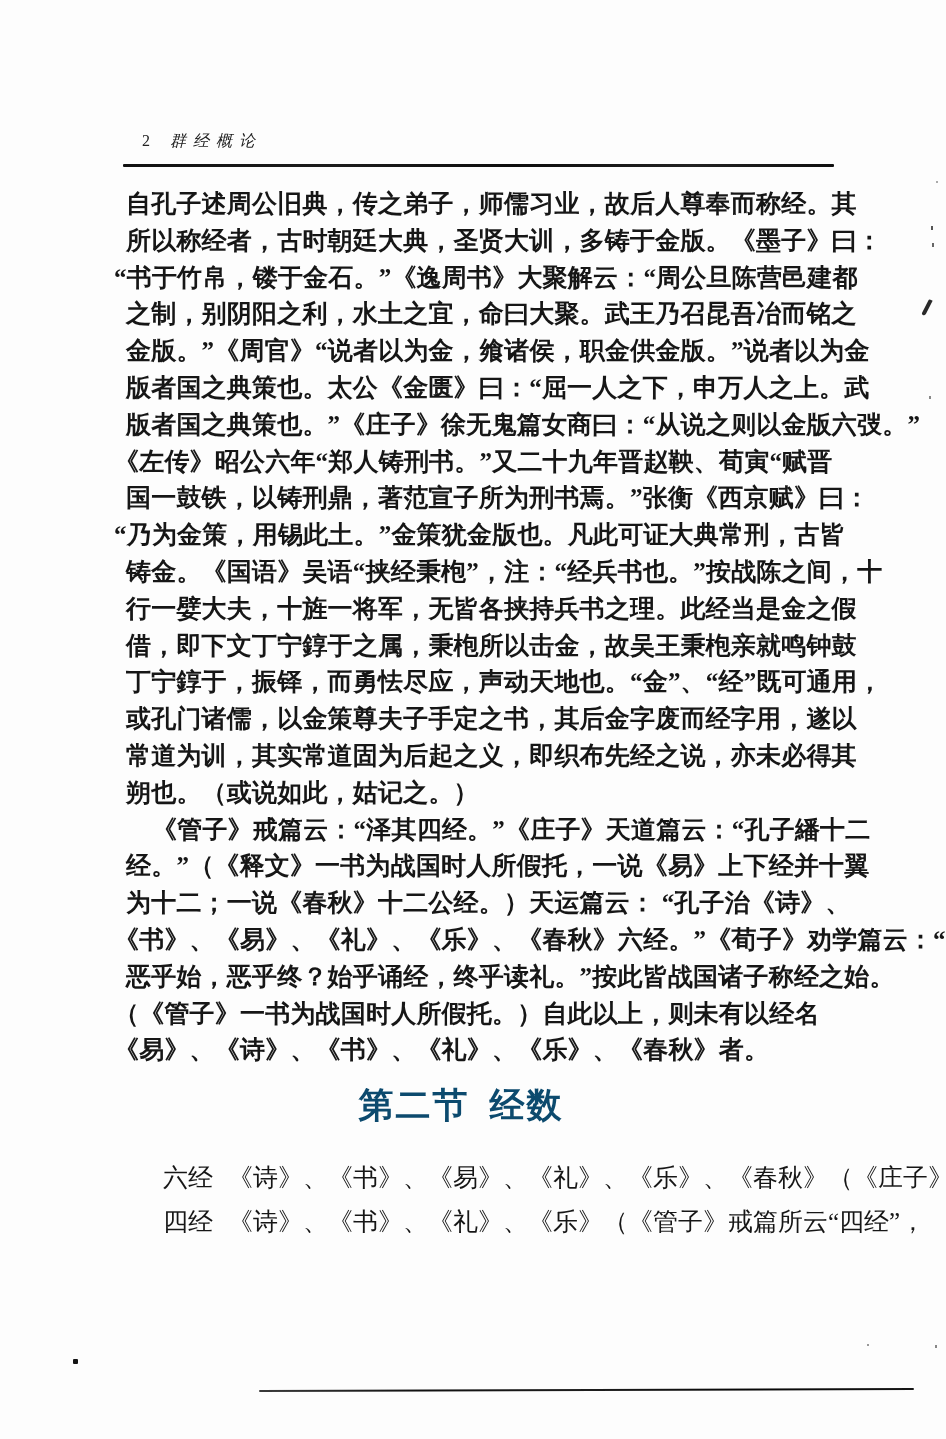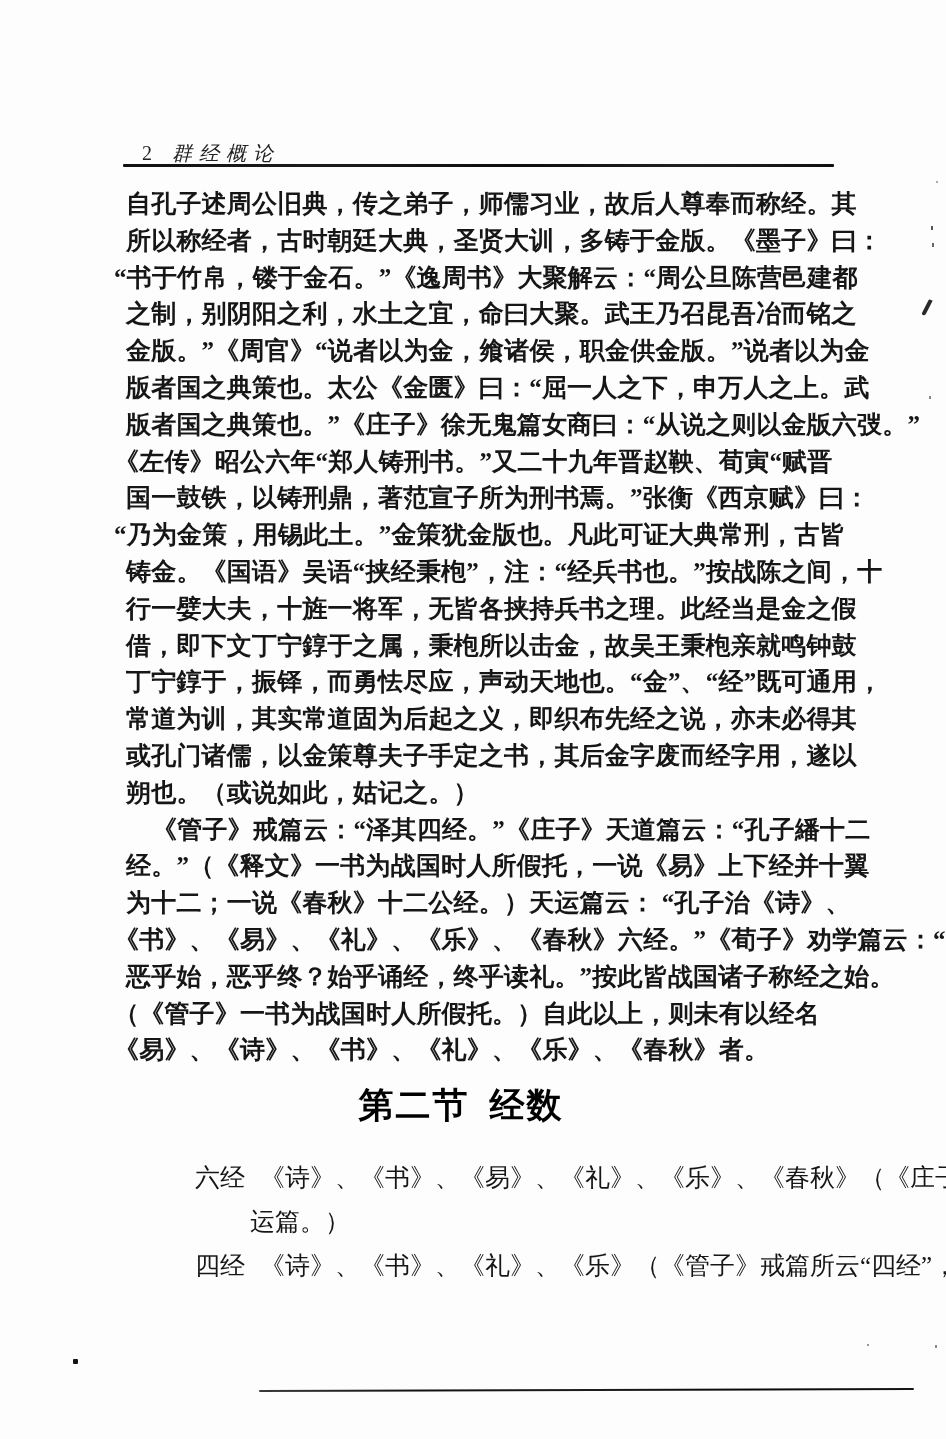--- a/index.html
+++ b/index.html
@@ -13,22 +13,22 @@
     width:946px;
     height:1439px;
     margin:0 auto;
     background:#fdfdfd;
     color:#1b1b1b;
     overflow:hidden;
   }
   
   .running-header{
     position:absolute;
-    left:142px; top:140px;
-    font-size:20px;
+    left:142px; top:131px;
+    font-size:16px;
     font-style:italic;
     font-weight:500;
     color:#222;
     white-space:nowrap;
   }
   .running-header .pagenum{
     display:inline-block;
     font-style:normal;
     margin-right:20px;
     letter-spacing:0;
@@ -64,39 +64,38 @@
   .section-heading{
     position:absolute;
     left:0; top:1082px;
     width:946px;
     padding-right:24px;
     box-sizing:border-box;
     text-align:center;
     font-size:35px;
     font-weight:bold;
     letter-spacing:2px;
-    color:#000000;
+    color:#0c4a6e;
     white-space:nowrap;
   }
   .section-heading .sec-title{ margin-left:20px; }
   
   .classics-list{
     position:absolute;
     left:163px; top:1156px;
     width:700px;
     font-size:25px;
     line-height:44px;
     color:#161616;
   }
   .list-row{ display:flex; white-space:nowrap; }
   .list-term{
     width:52px;
     margin-right:13px;
     flex:0 0 auto;
-    margin-left:32px;
   }
   .list-text{ white-space:nowrap; }
   .list-cont{
     padding-left:87px;
     white-space:nowrap;
   }
   
   .footer-rule{
     position:absolute;
     left:259px; top:1389px;
@@ -145,22 +144,22 @@
       <div class="tline">金版。”《周官》“说者以为金，飨诸侯，职金供金版。”说者以为金</div>
       <div class="tline">版者国之典策也。太公《金匮》曰：“屈一人之下，申万人之上。武</div>
       <div class="tline">版者国之典策也。”《庄子》徐无鬼篇女商曰：“从说之则以金版六弢。”</div>
       <div class="tline hang">《左传》昭公六年“郑人铸刑书。”又二十九年晋赵鞅、荀寅“赋晋</div>
       <div class="tline">国一鼓铁，以铸刑鼎，著范宣子所为刑书焉。”张衡《西京赋》曰：</div>
       <div class="tline hang">“乃为金策，用锡此土。”金策犹金版也。凡此可证大典常刑，古皆</div>
       <div class="tline">铸金。《国语》吴语“挟经秉枹”，注：“经兵书也。”按战陈之间，十</div>
       <div class="tline">行一嬖大夫，十旌一将军，无皆各挟持兵书之理。此经当是金之假</div>
       <div class="tline">借，即下文丁宁錞于之属，秉枹所以击金，故吴王秉枹亲就鸣钟鼓</div>
       <div class="tline">丁宁錞于，振铎，而勇怯尽应，声动天地也。“金”、“经”既可通用，</div>
+      <div class="tline">或孔门诸儒，以金策尊夫子手定之书，其后金字废而经字用，遂以</div>
       <div class="tline">常道为训，其实常道固为后起之义，即织布先经之说，亦未必得其</div>
-      <div class="tline">或孔门诸儒，以金策尊夫子手定之书，其后金字废而经字用，遂以</div>
       <div class="tline">朔也。（或说如此，姑记之。）</div>
     </div>
     <div>
       <div class="tline indent">《管子》戒篇云：“泽其四经。”《庄子》天道篇云：“孔子繙十二</div>
       <div class="tline">经。”（《释文》一书为战国时人所假托，一说《易》上下经并十翼</div>
       <div class="tline">为十二；一说《春秋》十二公经。）天运篇云： “孔子治《诗》、</div>
       <div class="tline hang">《书》、《易》、《礼》、《乐》、《春秋》六经。”《荀子》劝学篇云：“学</div>
       <div class="tline">恶乎始，恶乎终？始乎诵经，终乎读礼。”按此皆战国诸子称经之始。</div>
       <div class="tline hang">（《管子》一书为战国时人所假托。）自此以上，则未有以经名</div>
       <div class="tline hang">《易》、《诗》、《书》、《礼》、《乐》、《春秋》者。</div>
@@ -169,21 +168,20 @@
 
   <div class="section-heading">
     <span class="sec-num">第二节</span><span class="sec-title">经数</span>
   </div>
 
   <div class="classics-list">
     <div class="list-row">
       <span class="list-term">六经</span>
       <span class="list-text">《诗》、《书》、《易》、《礼》、《乐》、《春秋》（《庄子》天</span>
     </div>
-    <div class="list-cont">运篇。）</div>
     <div class="list-row">
       <span class="list-term">四经</span>
       <span class="list-text">《诗》、《书》、《礼》、《乐》（《管子》戒篇所云“四经”，</span>
     </div>
   </div>
 
   <div class="footer-rule"></div>
   <div class="ink-dot"></div>
   <div class="artifact flick"></div>
   <div class="artifact s1"></div>

